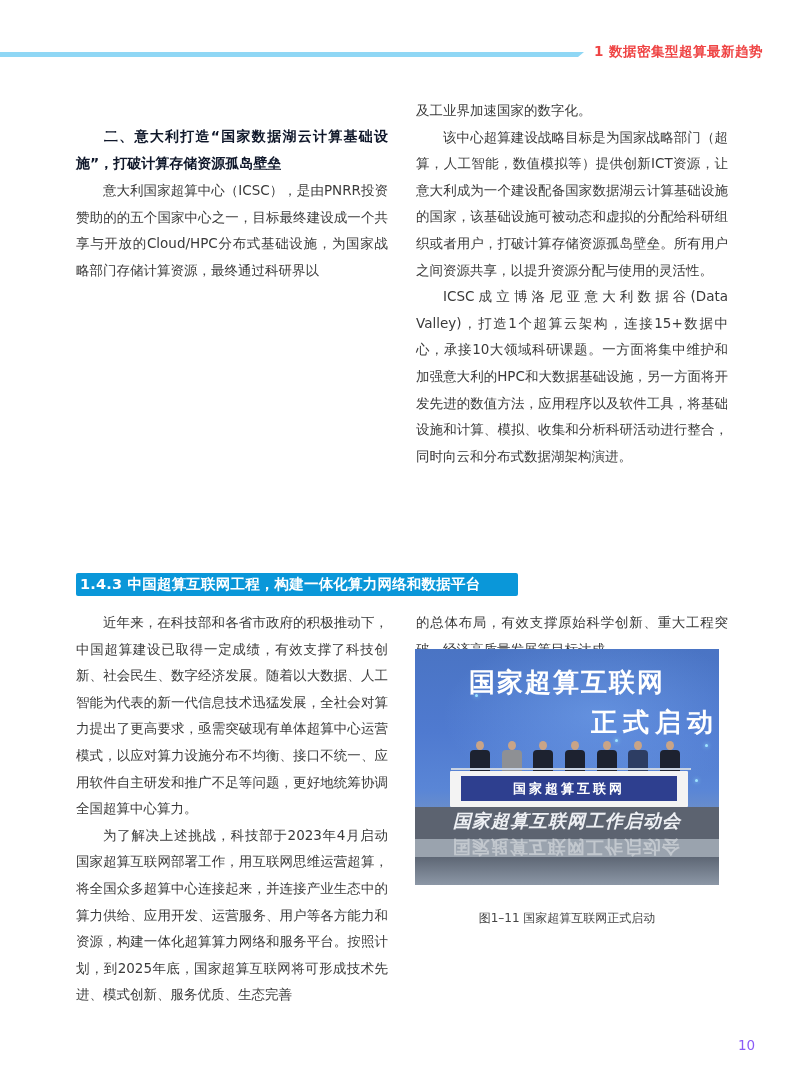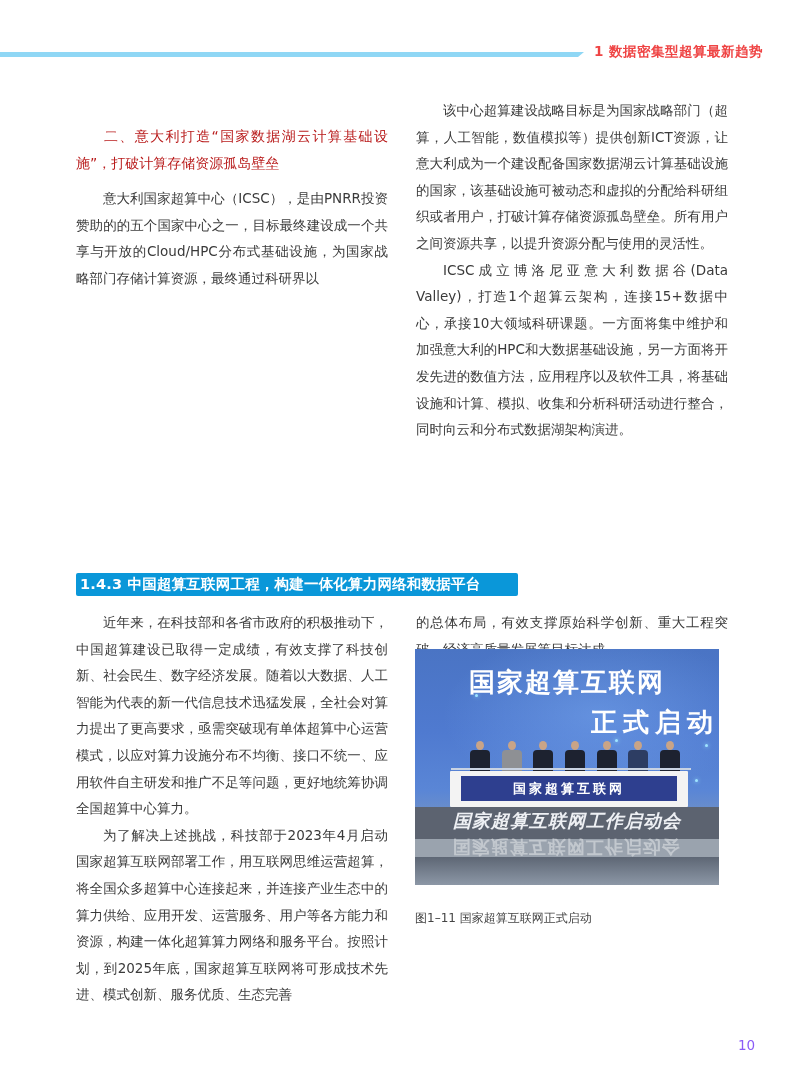--- a/index.html
+++ b/index.html
@@ -6,21 +6,21 @@
   html, body { width: 793px; height: 1077px; background: #ffffff; overflow: hidden; }
   body { position: relative; font-family: "DejaVu Sans", "Liberation Sans", sans-serif; color: #3a3a3a; }
 
   .header-bar { position: absolute; left: 0; top: 52px; width: 578px; height: 5px; background: #8fd7f5; }
   .header-bar::after { content: ""; position: absolute; right: -6px; top: 0; border-top: 5px solid #8fd7f5; border-right: 6px solid transparent; }
   .chapter-title { position: absolute; left: 594px; top: 43px; font-size: 13.5px; font-weight: bold; color: #ef4444; letter-spacing: 0.5px; white-space: nowrap; }
 
   .col { position: absolute; width: 312px; font-size: 13.5px; line-height: 26.6px; color: #3a3a3a; text-align: justify; }
   .col p { text-indent: 2em; text-align: justify; text-align-last: left; }
   .col p.noindent { text-indent: 0; }
-  .col h3 { font-size: 14px; font-weight: normal; color: #b91c1c; text-indent: 2em; line-height: 27px; margin-top: 26px; margin-bottom: 8px; }
+  .col h3 { font-size: 14px; font-weight: bold; color: #0f172a; text-indent: 2em; line-height: 27px; margin-top: 26px; margin-bottom: 0; }
 
   .col-left-top { left: 76px; top: 97px; }
   .col-right-top { left: 416px; top: 97px; }
   .col-left-bot { left: 76px; top: 609px; }
   .col-right-bot { left: 416px; top: 609px; }
 
   .section-heading { position: absolute; left: 76px; top: 573px; width: 442px; height: 23px; background: #0a97d9; border-radius: 2px; color: #ffffff; font-weight: bold; font-size: 14.5px; line-height: 23px; padding-left: 4px; white-space: nowrap; letter-spacing: 0.2px; }
 
   .photo { position: absolute; left: 415px; top: 649px; width: 304px; height: 236px; overflow: hidden;
            background: linear-gradient(180deg, #4a74c4 0%, #4f7ad0 35%, #5a86d6 60%, #6d8fc8 70%, #7a8aa0 80%, #5d6674 88%, #8c97a6 100%); }
@@ -36,35 +36,36 @@
   .photo .person.navy .body { background: #2d3d63; }
   .photo .rail { position: absolute; left: 36px; top: 119px; width: 240px; height: 2px; background: #c9d3e3; }
   .photo .podium { position: absolute; left: 35px; top: 122px; width: 238px; height: 36px; background: #f3f3f3; border-radius: 1px; }
   .photo .podium-inner { position: absolute; left: 46px; top: 127px; width: 216px; height: 25px; background: #2e3f8f; color: #fff; font-size: 13px; font-weight: bold; text-align: center; line-height: 25px; letter-spacing: 3px; }
   .photo .stage { position: absolute; left: 0; top: 158px; width: 100%; height: 32px; background: #5c6370; }
   .photo .stage-text { position: absolute; left: 0; width: 100%; top: 160px; text-align: center; color: #eef0f4; font-size: 18px; font-weight: bold; font-style: italic; letter-spacing: 1px; }
   .photo .reflect { position: absolute; left: 0; width: 100%; top: 190px; height: 18px; background: #9aa3ae; }
   .photo .reflect-text { position: absolute; left: 0; width: 100%; top: 186px; text-align: center; color: rgba(255,255,255,0.4); font-size: 18px; font-weight: bold; transform: scaleY(-1); letter-spacing: 1px; }
   .photo .dot { position: absolute; width: 3px; height: 3px; border-radius: 50%; background: #9fe4ff; box-shadow: 0 0 4px #9fe4ff; }
 
-  .caption { position: absolute; left: 415px; top: 910px; width: 304px; text-align: left; font-size: 12px; color: #444; }
+  .caption { position: absolute; left: 415px; top: 910px; width: 304px; text-align: center; font-size: 12px; color: #444; }
   .page-number { position: absolute; left: 738px; top: 1037px; font-size: 13.5px; color: #8b5cf6; }
 </style>
 </head>
 <body>
 
 <div class="header-bar"></div>
 <div class="chapter-title">1 数据密集型超算最新趋势</div>
 
 <div class="col col-left-top">
   <h3>二、意大利打造“国家数据湖云计算基础设施”，打破计算存储资源孤岛壁垒</h3>
   <p>意大利国家超算中心（ICSC），是由PNRR投资赞助的的五个国家中心之一，目标最终建设成一个共享与开放的Cloud/HPC分布式基础设施，为国家战略部门存储计算资源，最终通过科研界以</p>
 </div>
 
 <div class="col col-right-top">
+  <p class="noindent">及工业界加速国家的数字化。</p>
   <p>该中心超算建设战略目标是为国家战略部门（超算，人工智能，数值模拟等）提供创新ICT资源，让意大利成为一个建设配备国家数据湖云计算基础设施的国家，该基础设施可被动态和虚拟的分配给科研组织或者用户，打破计算存储资源孤岛壁垒。所有用户之间资源共享，以提升资源分配与使用的灵活性。</p>
   <p>ICSC成立博洛尼亚意大利数据谷(Data Valley)，打造1个超算云架构，连接15+数据中心，承接10大领域科研课题。一方面将集中维护和加强意大利的HPC和大数据基础设施，另一方面将开发先进的数值方法，应用程序以及软件工具，将基础设施和计算、模拟、收集和分析科研活动进行整合，同时向云和分布式数据湖架构演进。</p>
 </div>
 
 <div class="section-heading">1.4.3 中国超算互联网工程，构建一体化算力网络和数据平台</div>
 
 <div class="col col-left-bot">
   <p>近年来，在科技部和各省市政府的积极推动下，中国超算建设已取得一定成绩，有效支撑了科技创新、社会民生、数字经济发展。随着以大数据、人工智能为代表的新一代信息技术迅猛发展，全社会对算力提出了更高要求，亟需突破现有单体超算中心运营模式，以应对算力设施分布不均衡、接口不统一、应用软件自主研发和推广不足等问题，更好地统筹协调全国超算中心算力。</p>
   <p>为了解决上述挑战，科技部于2023年4月启动国家超算互联网部署工作，用互联网思维运营超算，将全国众多超算中心连接起来，并连接产业生态中的算力供给、应用开发、运营服务、用户等各方能力和资源，构建一体化超算算力网络和服务平台。按照计划，到2025年底，国家超算互联网将可形成技术先进、模式创新、服务优质、生态完善</p>
 </div>

